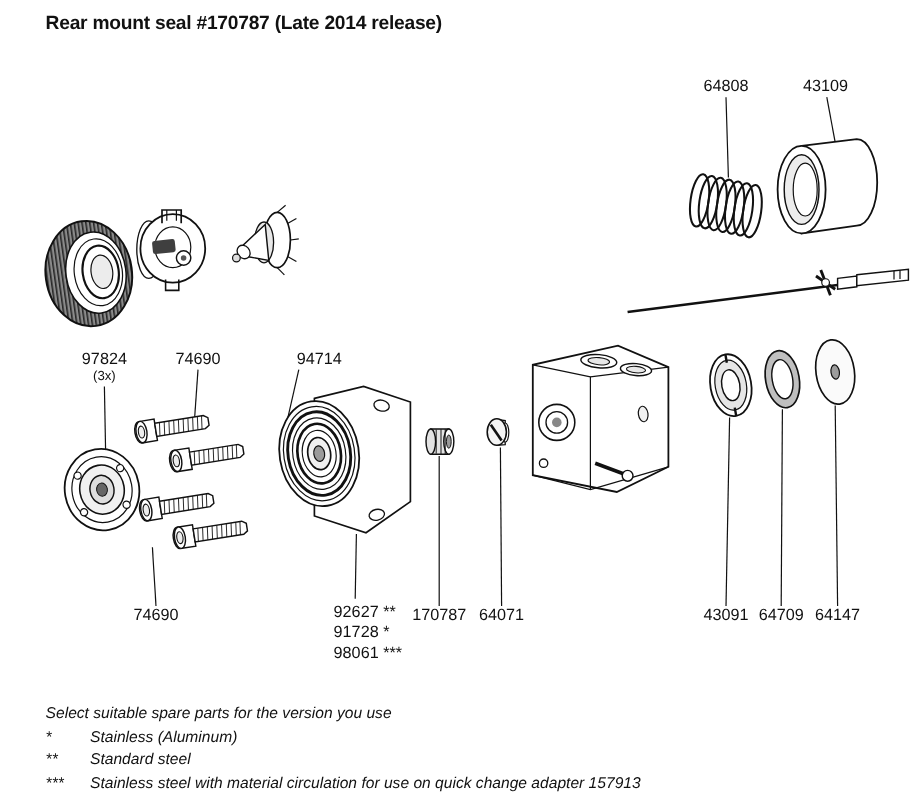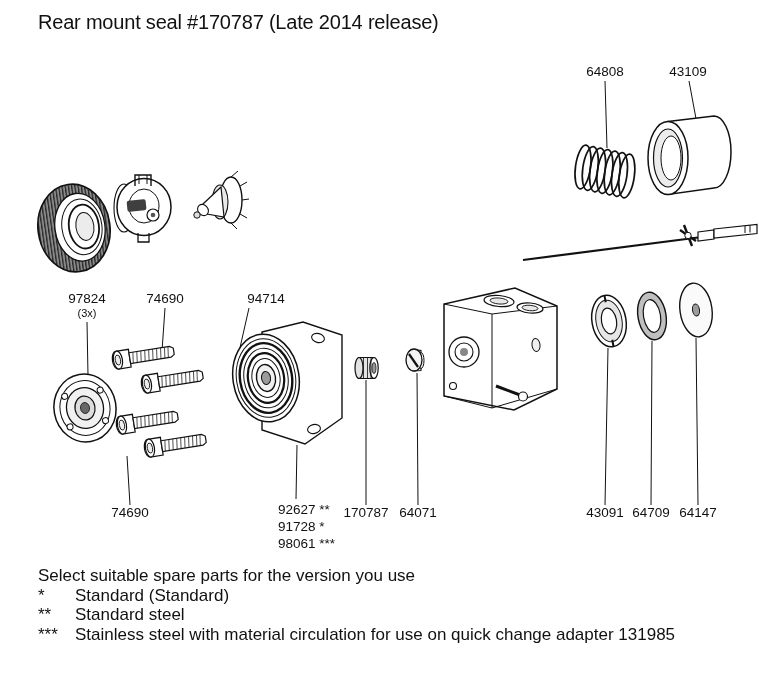--- a/index.html
+++ b/index.html
@@ -1,20 +1,20 @@
 <!DOCTYPE html>
 <html><head>
 <meta charset="utf-8">
 <style>
   html,body{margin:0;padding:0;background:#fff;}
   .page{position:relative;width:759px;height:676px;background:#fff;overflow:hidden;
         font-family:"Liberation Sans",sans-serif;color:#111;}
-  .title{position:absolute;left:38px;top:11px;font-size:20px;font-weight:normal;letter-spacing:-0.2px;}
+  .title{position:absolute;left:38px;top:11px;font-size:16px;font-weight:bold;letter-spacing:-0.2px;}
   .diagram-svg{position:absolute;left:0;top:0;}
-  .footer{position:absolute;left:38px;top:566px;width:700px;font-size:17px;line-height:19.5px;}
+  .footer{position:absolute;left:38px;top:584px;width:700px;font-size:13px;line-height:19.5px;font-style:italic;}
   .note-row{display:flex;}
   .note-symbol{flex:0 0 37px;width:37px;}
   svg text{font-family:"Liberation Sans",sans-serif;font-size:13.5px;fill:#111;}
   svg text.small{font-size:11px;}
 </style>
 </head>
 <body>
 
 <div class="page">
 
@@ -228,25 +228,25 @@
       <text x="605" y="517" text-anchor="middle">43091</text>
       <text x="651" y="517" text-anchor="middle">64709</text>
       <text x="698" y="517" text-anchor="middle">64147</text>
     </g>
   </svg>
 
   <div class="footer">
     <div>Select suitable spare parts for the version you use</div>
     <div class="note-row">
       <span class="note-symbol">*</span>
-      <span>Standard (Standard)</span>
+      <span>Stainless (Aluminum)</span>
     </div>
     <div class="note-row">
       <span class="note-symbol">**</span>
       <span>Standard steel</span>
     </div>
     <div class="note-row">
       <span class="note-symbol">***</span>
-      <span>Stainless steel with material circulation for use on quick change adapter 131985</span>
+      <span>Stainless steel with material circulation for use on quick change adapter 157913</span>
     </div>
   </div>
 
 </div>
 
 </body></html>

